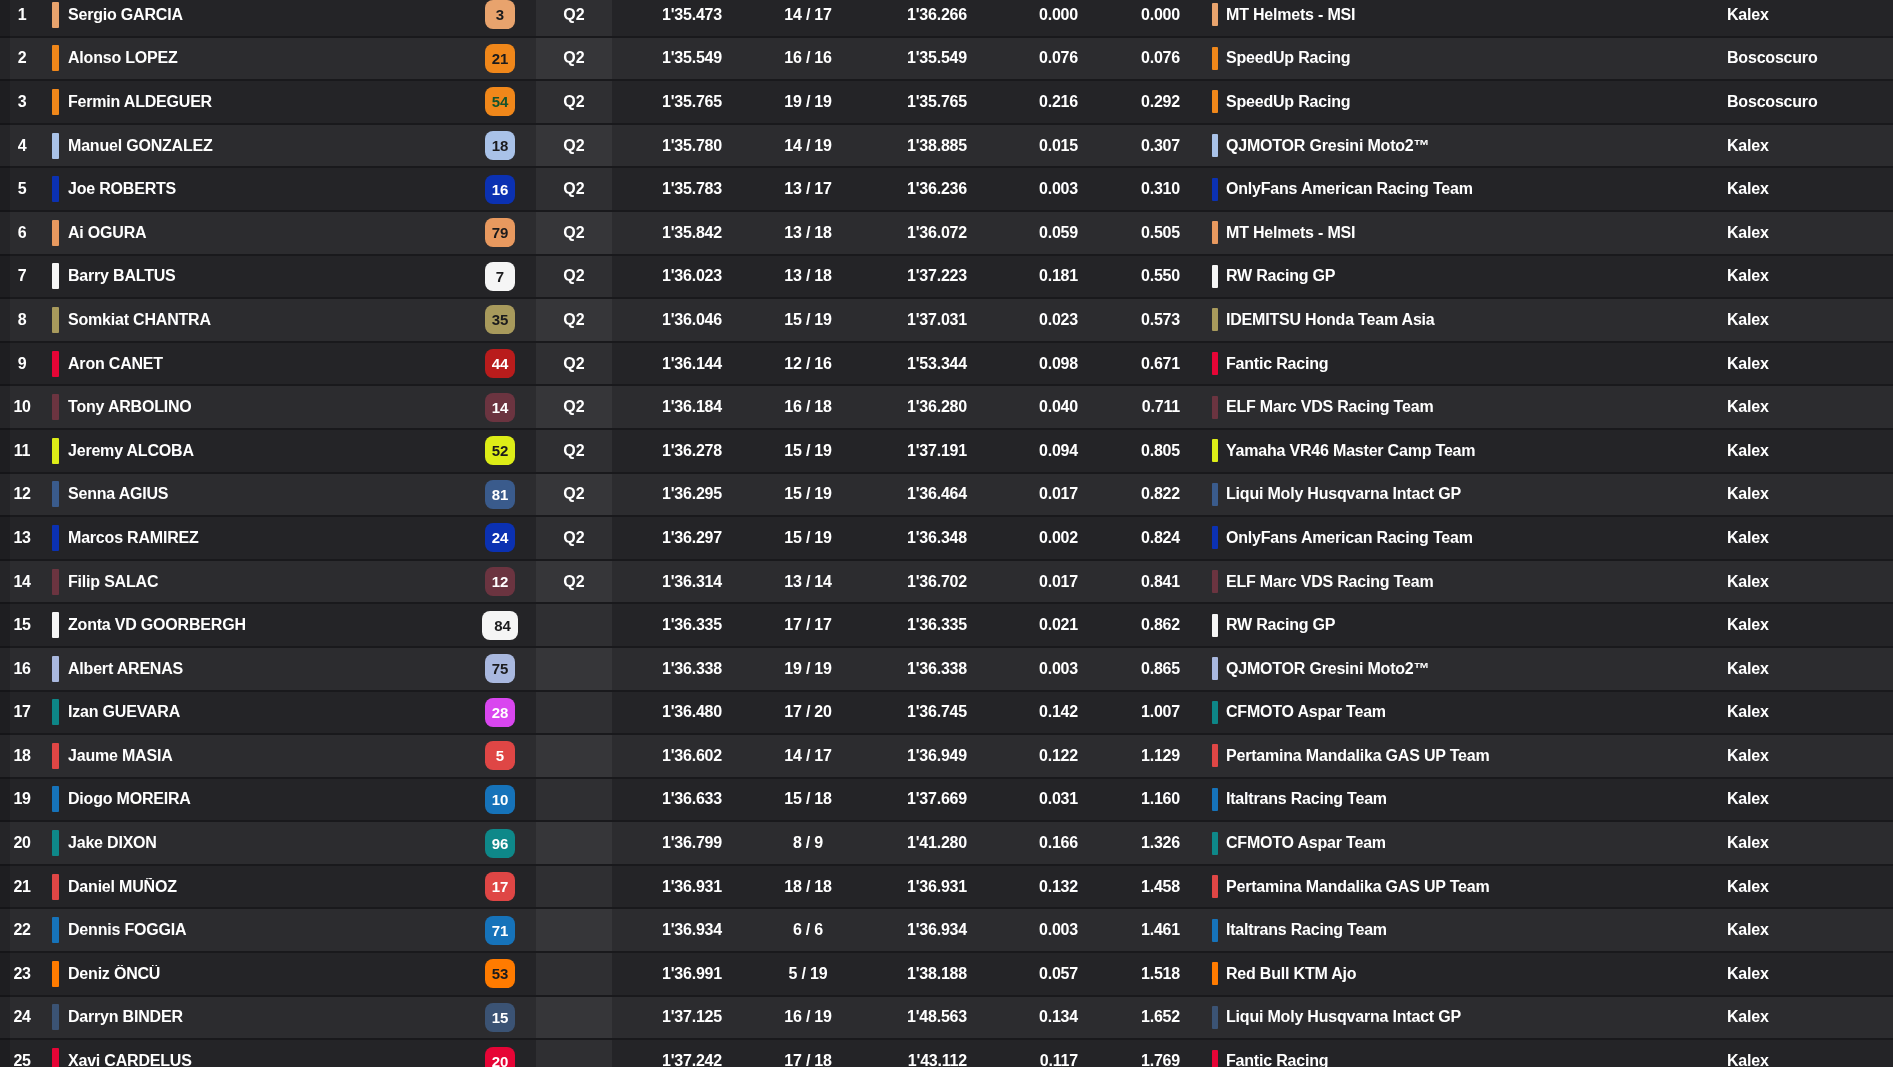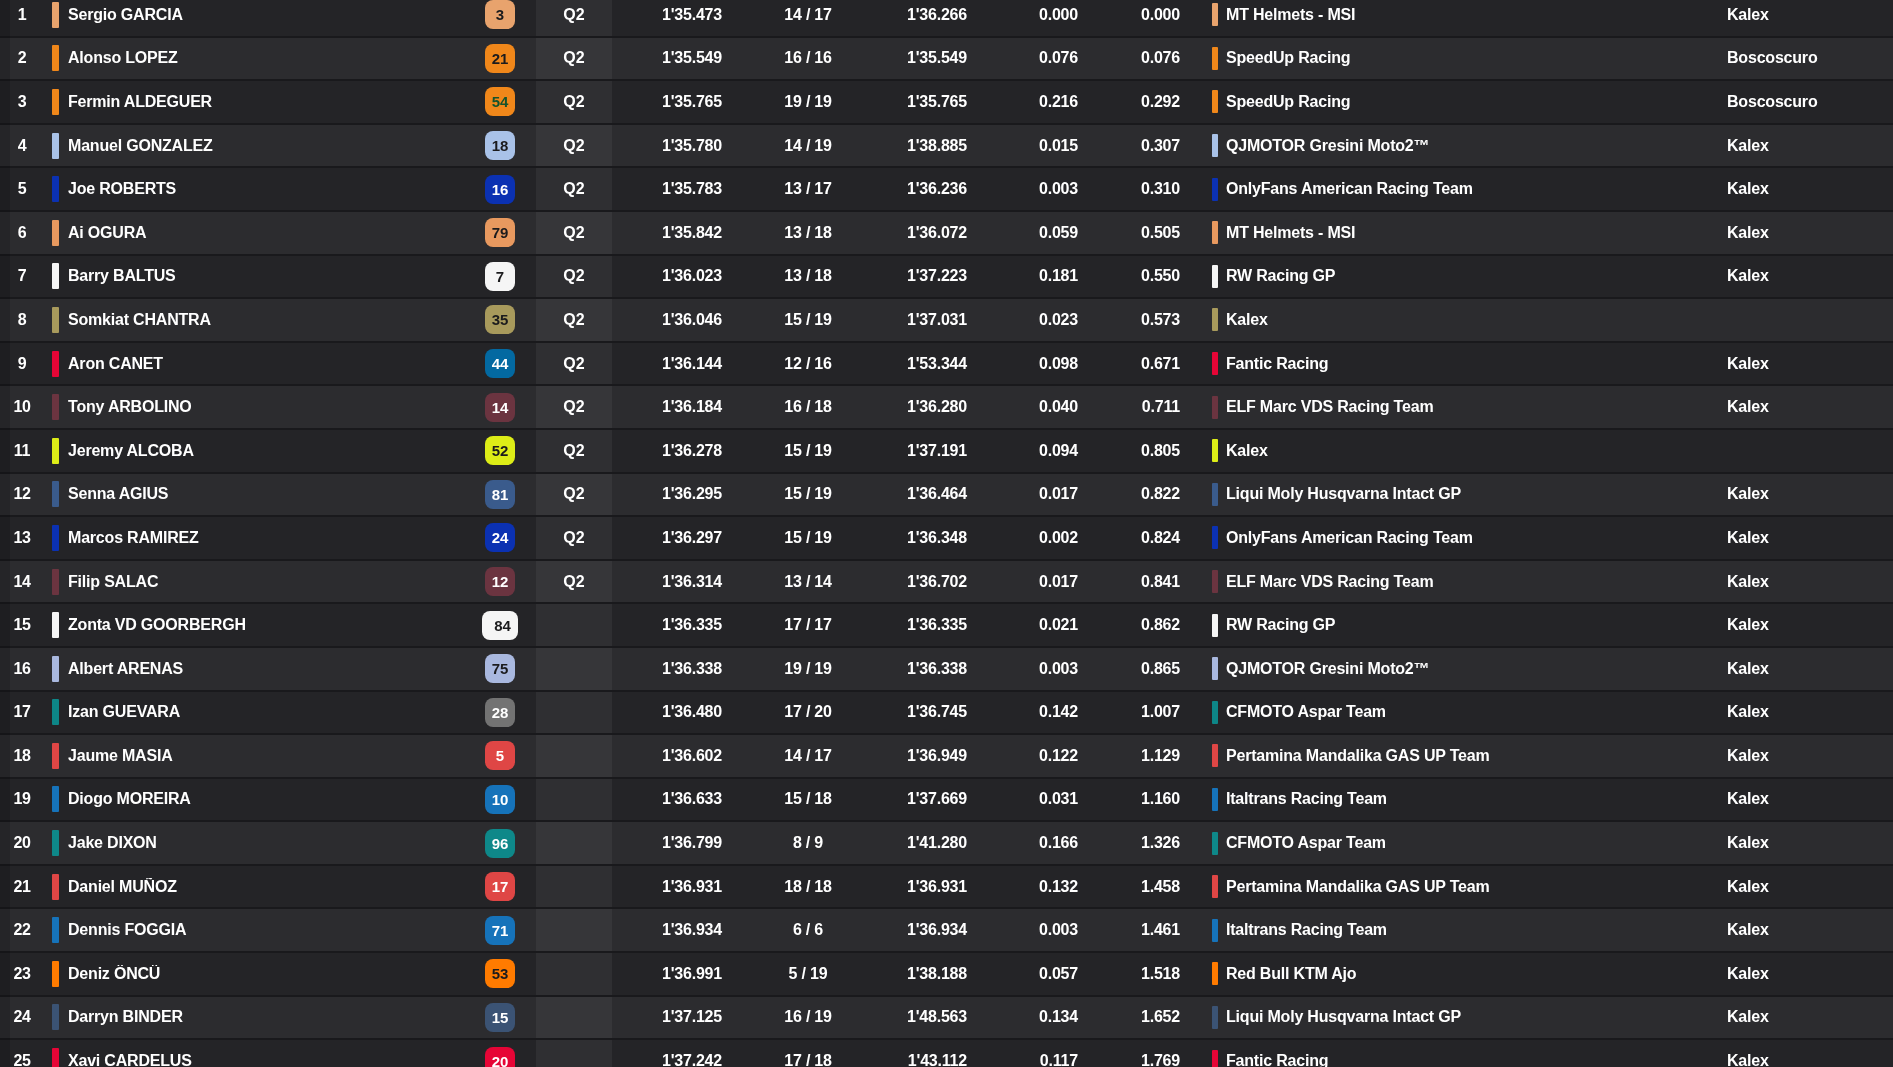--- a/index.html
+++ b/index.html
@@ -311,30 +311,31 @@
       <span class="qlabel">Q2</span>
     </div>
     <div class="num t1">1'36.046</div>
     <div class="num laps">15 / 19</div>
     <div class="num t2">1'37.031</div>
     <div class="num g1">0.023</div>
     <div class="num g2">0.573</div>
     <div class="tbar-wrap">
       <span class="tbar" style="background: rgb(168, 154, 92);"></span>
     </div>
+    <div class="team">IDEMITSU Honda Team Asia</div>
     <div class="constructor">Kalex</div>
   </div>
     <div class="row">
     <div class="pos">9</div>
     <div class="rbar-wrap">
       <span class="rbar" style="background: rgb(230, 5, 54);"></span>
     </div>
     <div class="name">Aron CANET</div>
     <div class="badge-wrap">
-      <span class="badge" style="background: #0369a1; color: rgb(255, 255, 255);">44</span>
+      <span class="badge" style="background: #b91c1c; color: rgb(255, 255, 255);">44</span>
     </div>
     <div class="qband">
       <span class="qlabel">Q2</span>
     </div>
     <div class="num t1">1'36.144</div>
     <div class="num laps">12 / 16</div>
     <div class="num t2">1'53.344</div>
     <div class="num g1">0.098</div>
     <div class="num g2">0.671</div>
     <div class="tbar-wrap">
@@ -379,20 +380,21 @@
       <span class="qlabel">Q2</span>
     </div>
     <div class="num t1">1'36.278</div>
     <div class="num laps">15 / 19</div>
     <div class="num t2">1'37.191</div>
     <div class="num g1">0.094</div>
     <div class="num g2">0.805</div>
     <div class="tbar-wrap">
       <span class="tbar" style="background: rgb(221, 237, 23);"></span>
     </div>
+    <div class="team">Yamaha VR46 Master Camp Team</div>
     <div class="constructor">Kalex</div>
   </div>
     <div class="row alt">
     <div class="pos">12</div>
     <div class="rbar-wrap">
       <span class="rbar" style="background: rgb(58, 91, 140);"></span>
     </div>
     <div class="name">Senna AGIUS</div>
     <div class="badge-wrap">
       <span class="badge" style="background: rgb(58, 91, 140); color: rgb(255, 255, 255);">81</span>
@@ -503,21 +505,21 @@
     <div class="team">QJMOTOR Gresini Moto2™</div>
     <div class="constructor">Kalex</div>
   </div>
     <div class="row">
     <div class="pos">17</div>
     <div class="rbar-wrap">
       <span class="rbar" style="background: rgb(13, 134, 135);"></span>
     </div>
     <div class="name">Izan GUEVARA</div>
     <div class="badge-wrap">
-      <span class="badge" style="background: #737373; color: rgb(255, 255, 255);">28</span>
+      <span class="badge" style="background: #d946ef; color: rgb(255, 255, 255);">28</span>
     </div>
     <div class="qband">
       <span class="qlabel"></span>
     </div>
     <div class="num t1">1'36.480</div>
     <div class="num laps">17 / 20</div>
     <div class="num t2">1'36.745</div>
     <div class="num g1">0.142</div>
     <div class="num g2">1.007</div>
     <div class="tbar-wrap">

